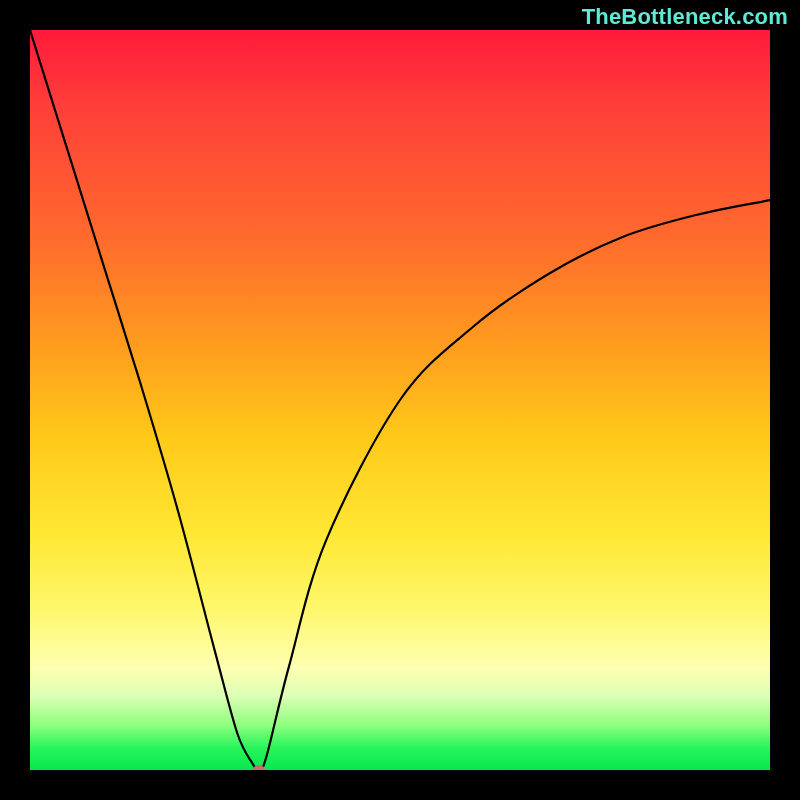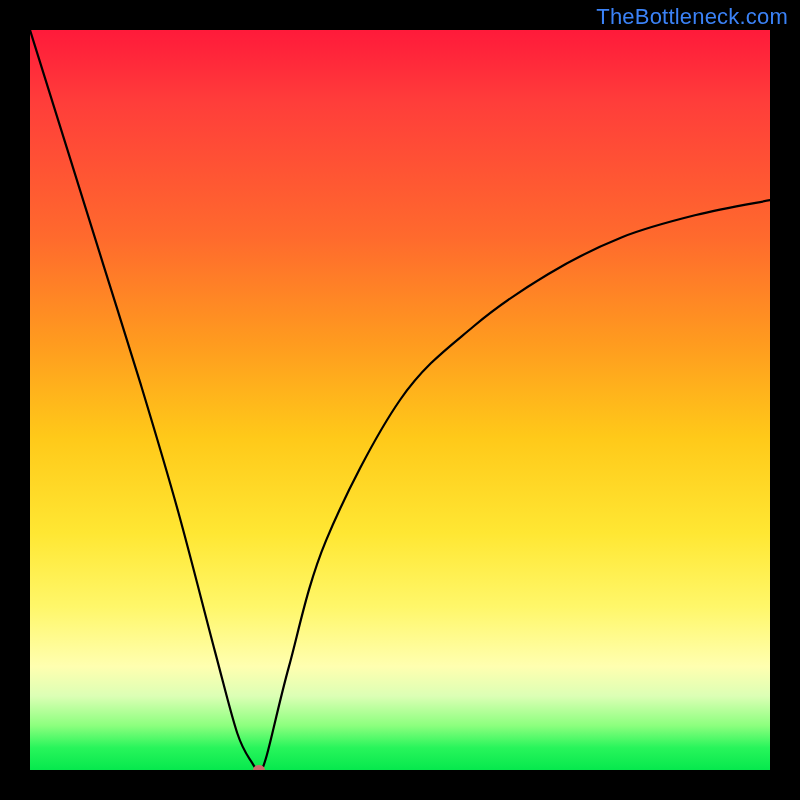--- a/index.html
+++ b/index.html
@@ -14,23 +14,23 @@
   .frame {
     position: relative;
     width: 800px;
     height: 800px;
     background: #000;
   }
   .watermark {
     position: absolute;
     top: 4px;
     right: 12px;
-    color: #3b82f6;
+    color: #5eead4;
     font-size: 22px;
-    font-weight: 400;
+    font-weight: 700;
     letter-spacing: 0.2px;
     z-index: 5;
     user-select: none;
   }
   .plot-area {
     position: absolute;
     left: 30px;
     top: 30px;
     width: 740px;
     height: 740px;

